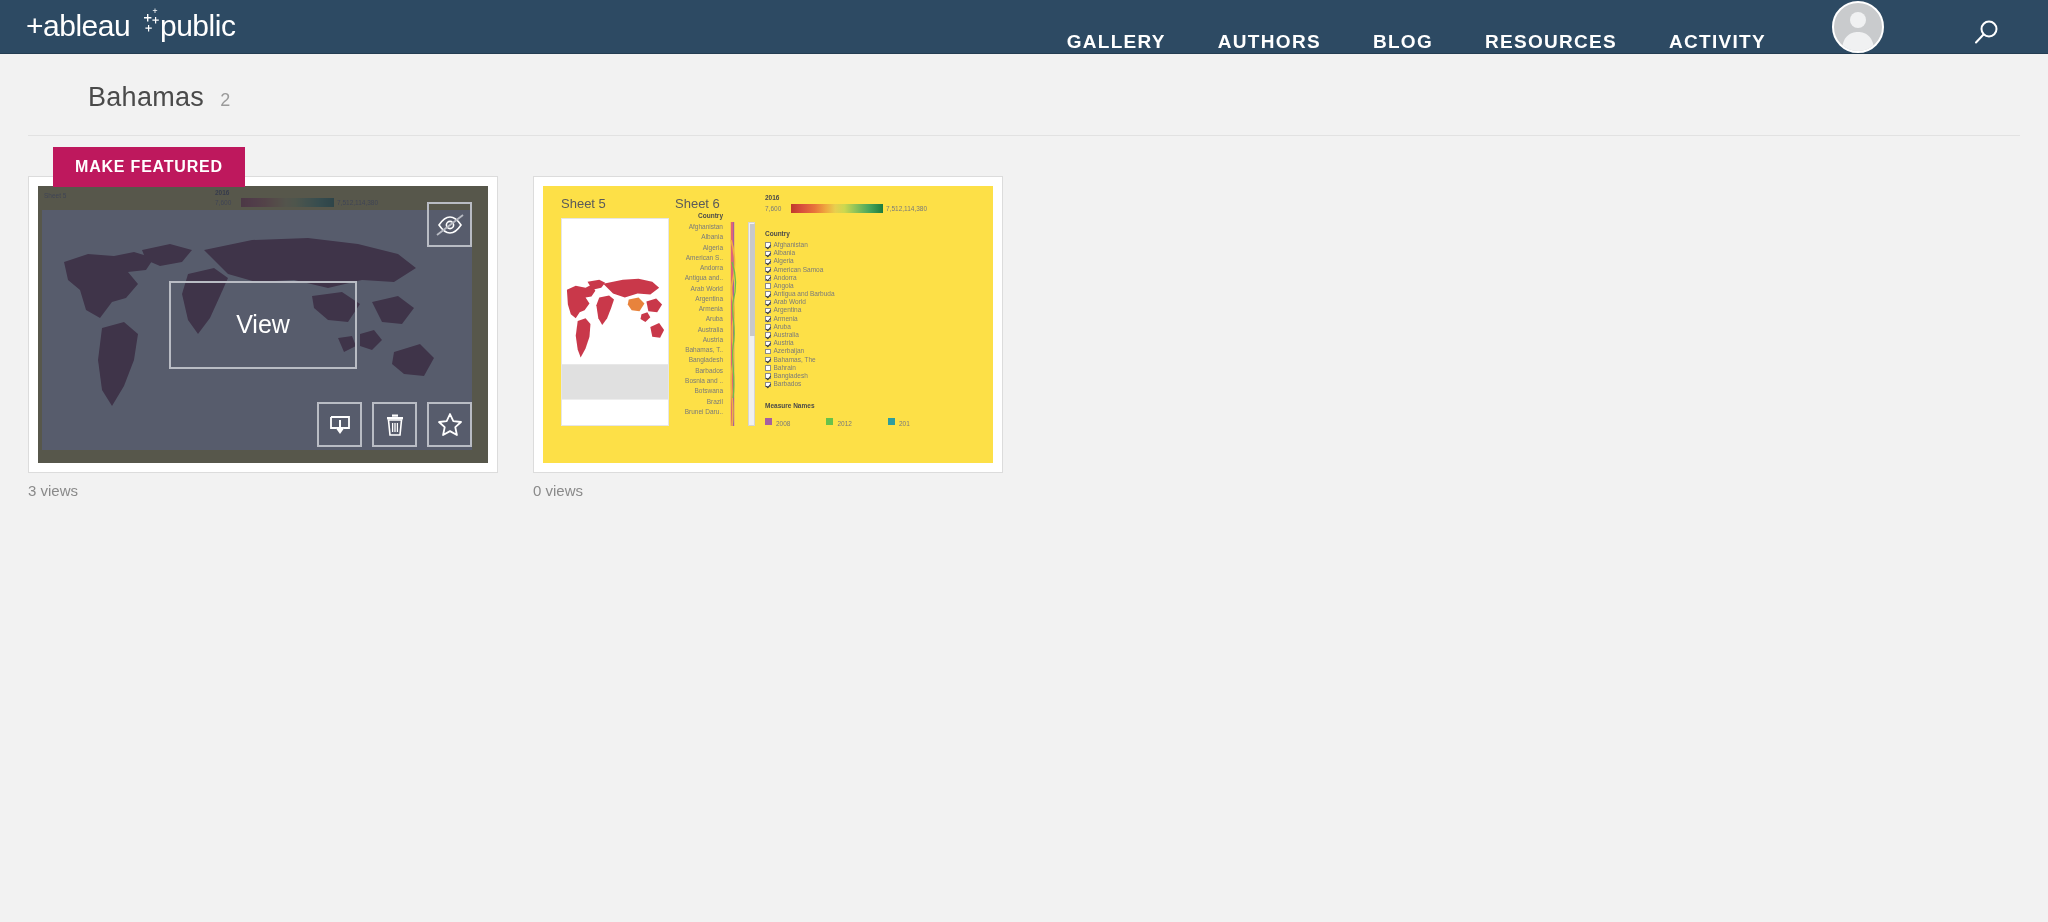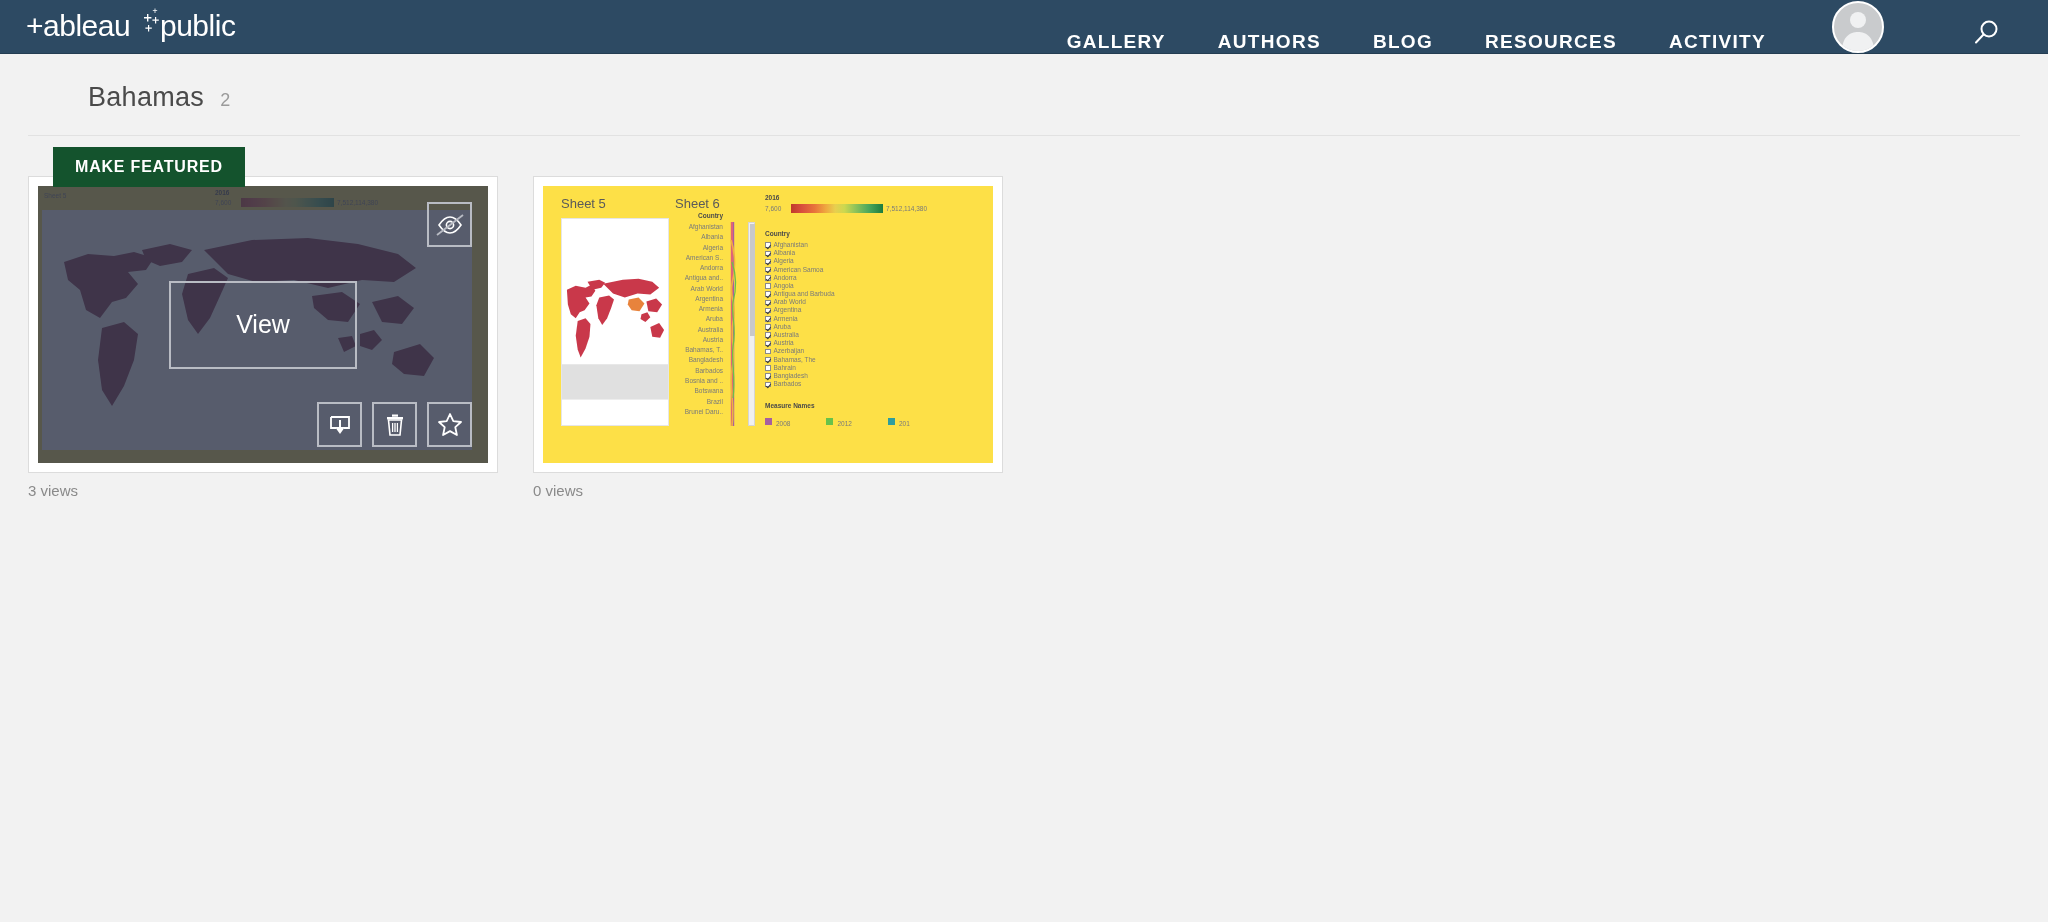--- a/index.html
+++ b/index.html
@@ -201,21 +201,21 @@
   }
   .icon-btn svg { display:block; }
 
   .eye-btn { right: 16px; top: 16px; }
   .bottom-btns { position: absolute; right: 16px; bottom: 16px; display: flex; gap: 10px; }
   .bottom-btns .icon-btn { position: relative; right:auto; bottom:auto; }
 
   .tooltip {
     position: absolute;
     left: 24px; top: -30px;
-    background: #14532d;
+    background: #be185d;
     color: #ffffff;
     font-size: 16px;
     font-weight: bold;
     letter-spacing: 0.8px;
     padding: 11px 22px;
     white-space: nowrap;
     z-index: 9;
   }
 
   

